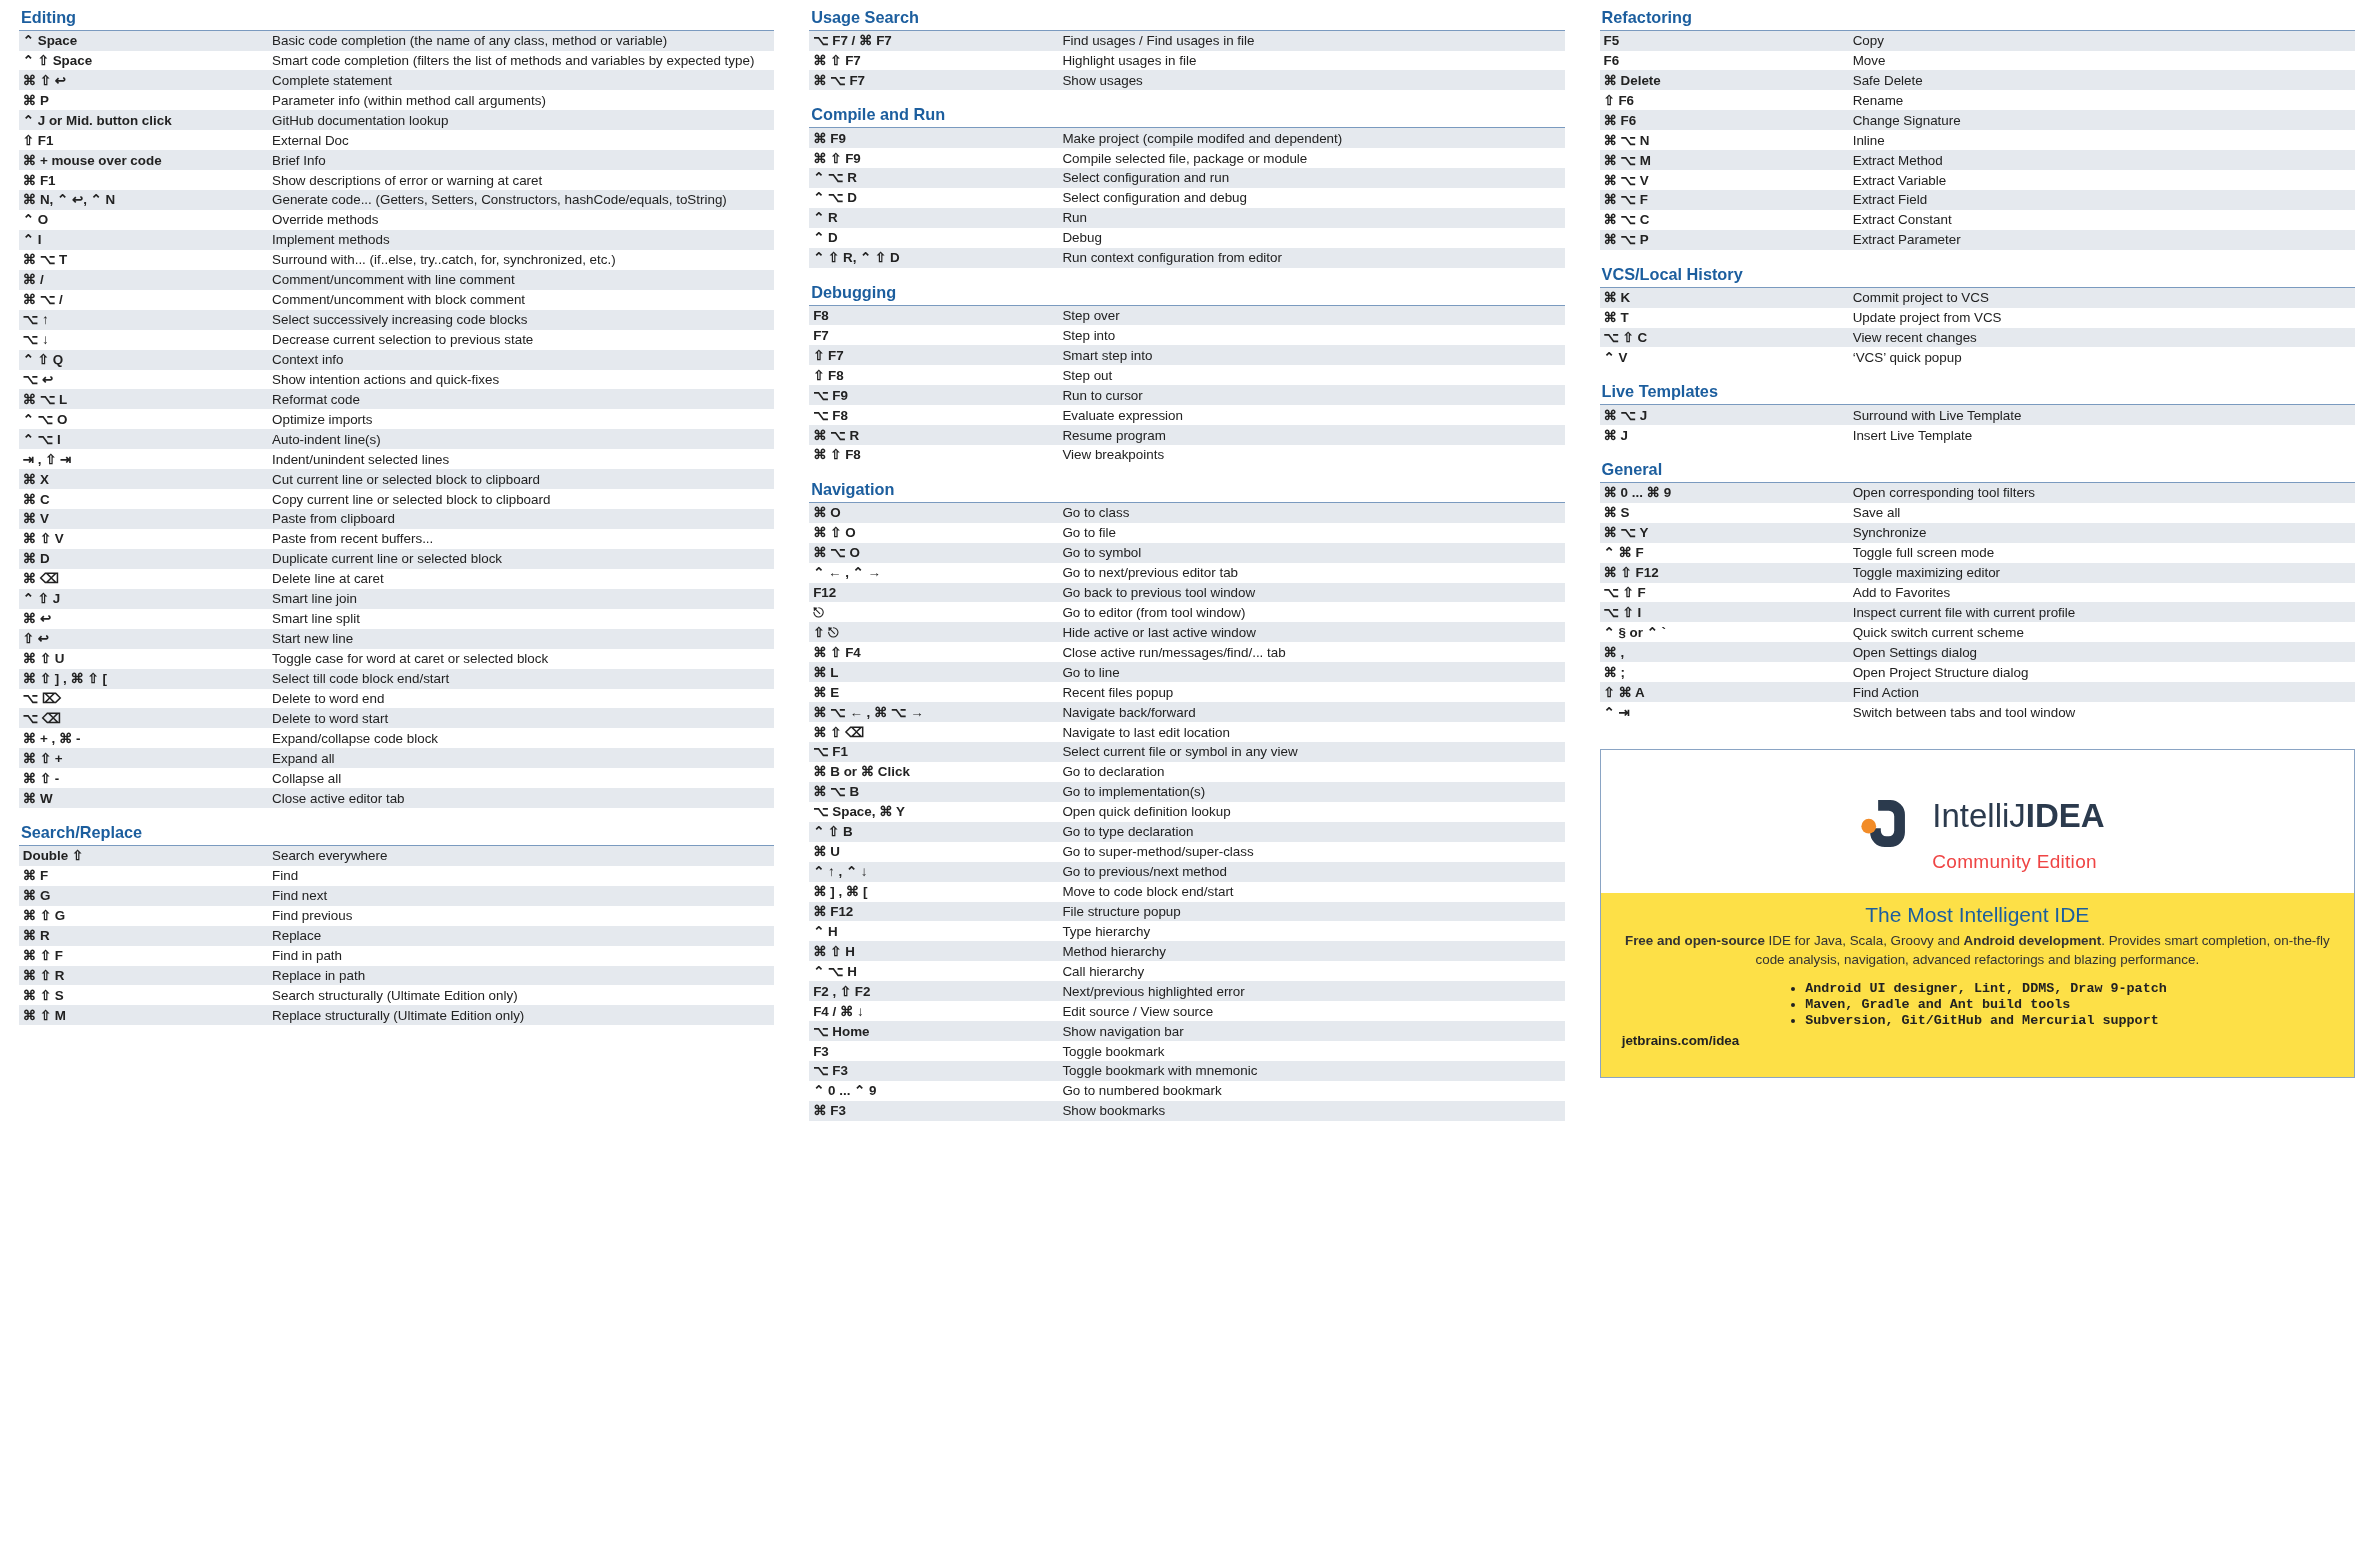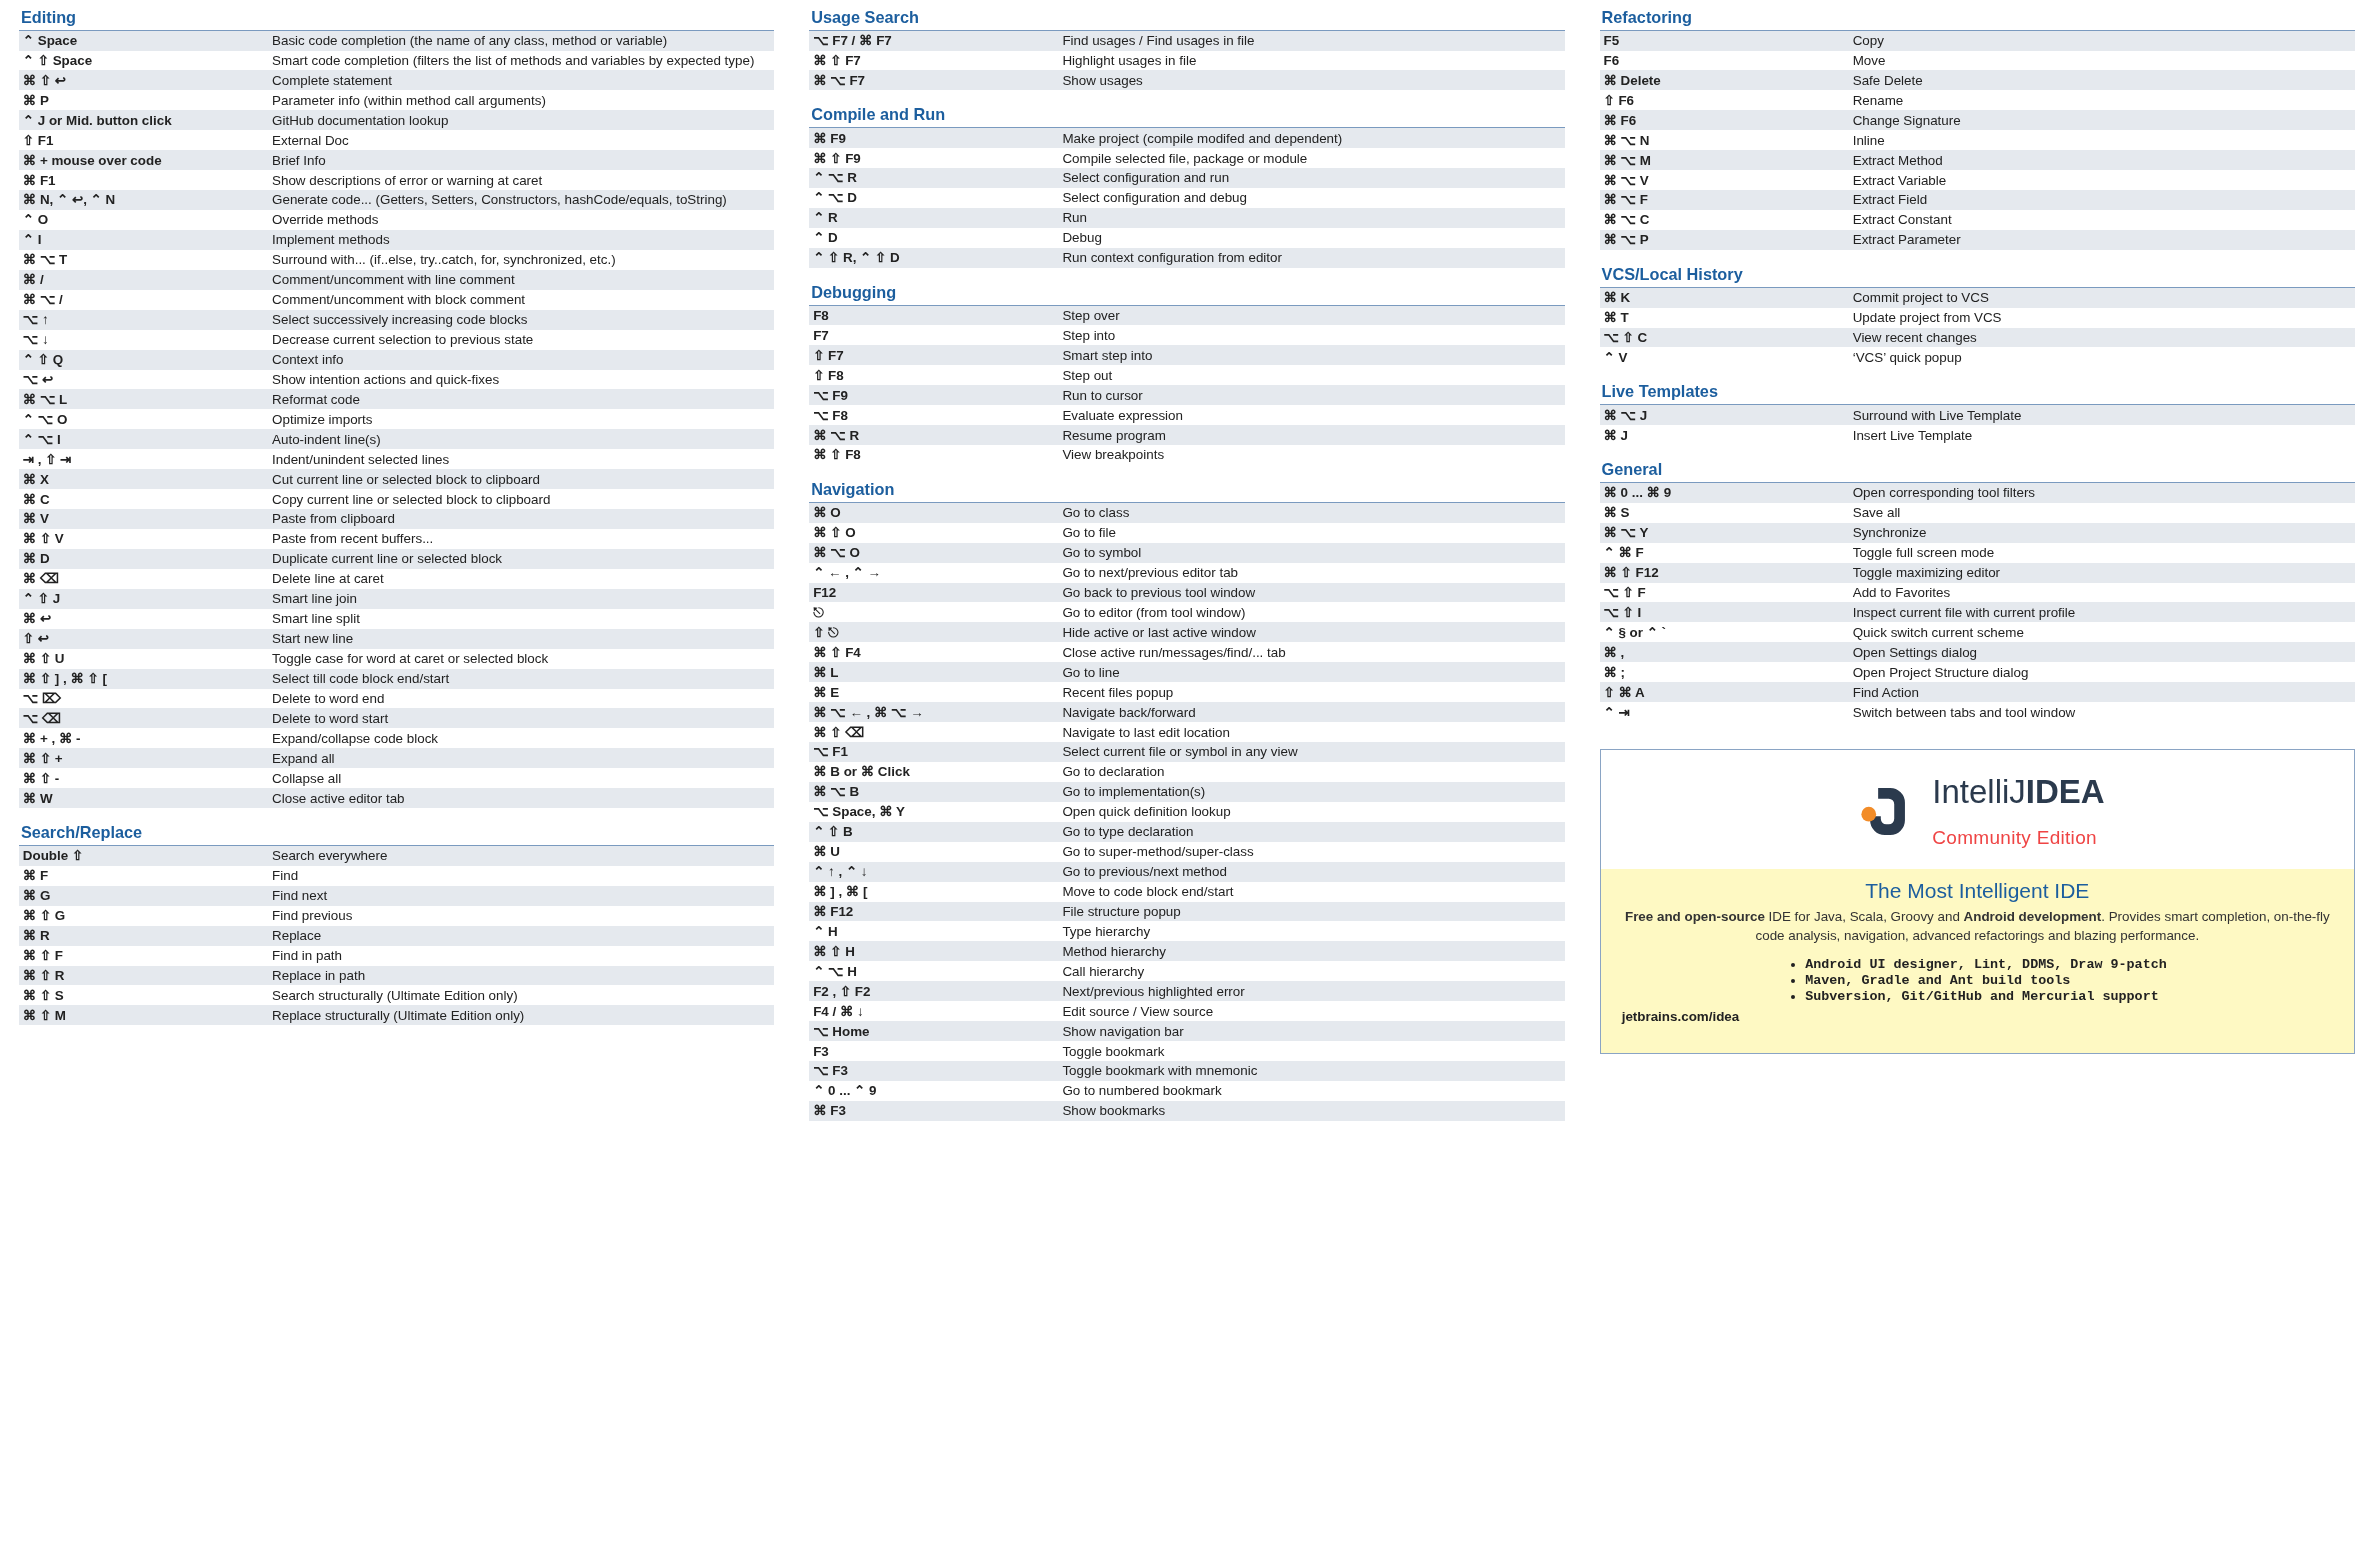--- a/index.html
+++ b/index.html
@@ -55,26 +55,26 @@
   .promo-top {
     display: flex;
     align-items: center;
     justify-content: center;
     gap: 15.4px;
     padding: 25px 11.5px 21px 11.5px;
   }
   .logo { display: flex; align-items: center; }
   .logo svg { width: 67px; height: 67px; }
   .promo-name { line-height: 1.05; color:#2b3a4d; }
-  .promo-name .line1 { font-size: 33px; }
+  .promo-name .line1 { font-size: 33px; margin-top: 24px; }
   .promo-name .line1 .light { font-weight: 400; }
   .promo-name .line1 .bold { font-weight: 700; }
   .promo-name .line2 { font-size: 19px; font-weight: 400; letter-spacing: 0.3px; color:#ef4444; margin-top:19px; }
   .promo-mid {
-    background: #fef9c3;
+    background: #fde047;
     padding: 9.6px 21px 15.4px 21px;
     text-align: center;
   }
   .promo-headline {
     color: #1c5e9e;
     font-size: 21px;
     font-weight: 400;
     margin-bottom: 5.8px;
   }
   .promo-desc { color:#333; line-height:1.35;}

